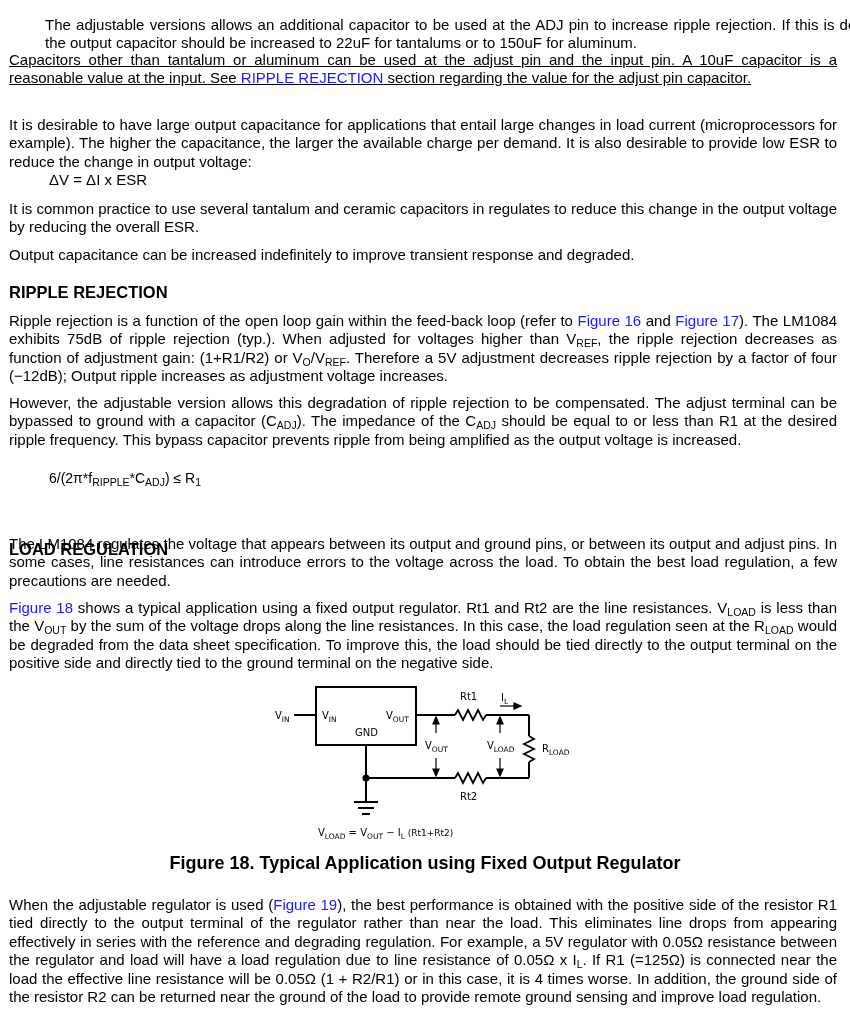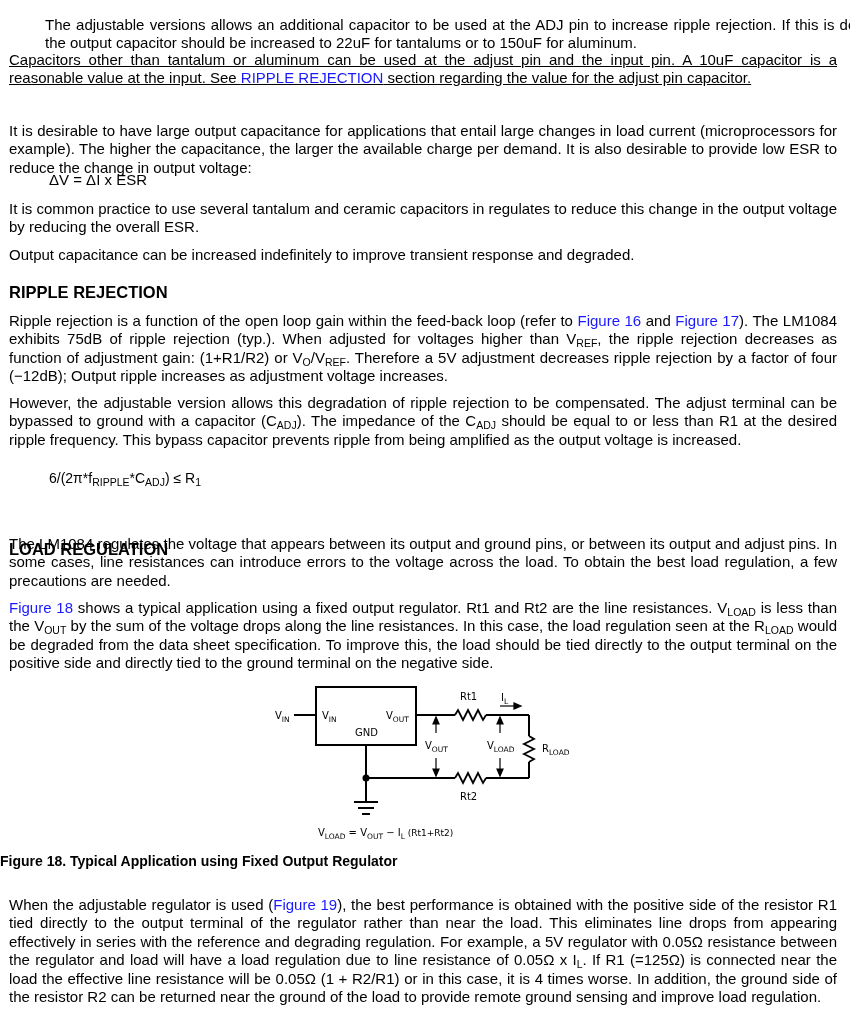--- a/index.html
+++ b/index.html
@@ -5,33 +5,33 @@
   html, body { margin: 0; padding: 0; background: #ffffff; }
   body { width: 850px; height: 1033px; position: relative; overflow: hidden;
          font-family: "Liberation Sans", sans-serif; color: #000; font-size: 15px; }
   .page { position: absolute; left: 9px; top: 0; width: 828px; }
   p.para { margin: 0; line-height: 18.4px; text-align: justify; position: absolute; left: 0; width: 828px; }
   .eq { position: absolute; left: 40px; line-height: 18px; }
   h2.sec { position: absolute; left: 0; margin: 0; font-size: 16.5px; font-weight: bold; }
   a.lnk { color: #1a1aff; text-decoration: none; }
   sub { font-size: 10.5px; vertical-align: -3px; line-height: 0; text-align: center; }
   .fig { position: absolute; left: 260px; top: 680px; width: 330px; height: 170px; }
-  .cap { position: absolute; left: 0; width: 850px; font-weight: bold; font-size: 14px; top: 853px; }
+  .cap { position: absolute; left: 0; width: 850px; text-align: center; font-weight: bold; font-size: 18px; top: 853px; }
   .dlbl { font-family: "DejaVu Sans", sans-serif; font-size: 10px; fill: #000; }
 </style>
 </head>
 <body>
 
 <div class="page">
 
   <p class="para" style="top:16px;margin-left:36px;"><span>The adjustable versions allows an additional capacitor to be used at the ADJ pin to increase ripple rejection. If this is done the output capacitor should be increased to 22uF for tantalums or to 150uF for aluminum.</span></p>
 
   <p class="para" style="top:51px;text-decoration:underline;"><span>Capacitors other than tantalum or aluminum can be used at the adjust pin and the input pin. A 10uF capacitor is a reasonable value at the input. See </span><a class="lnk">RIPPLE REJECTION</a><span> section regarding the value for the adjust pin capacitor.</span></p>
 
-  <p class="para" style="top:122px;"><span>It is desirable to have large output capacitance for applications that entail large changes in load current (microprocessors for example). The higher the capacitance, the larger the available charge per demand. It is also desirable to provide low ESR to reduce the change in output voltage:</span></p>
+  <p class="para" style="top:116px;"><span>It is desirable to have large output capacitance for applications that entail large changes in load current (microprocessors for example). The higher the capacitance, the larger the available charge per demand. It is also desirable to provide low ESR to reduce the change in output voltage:</span></p>
 
   <div class="eq" style="top:171px;text-align:center;">ΔV = ΔI x ESR</div>
 
   <p class="para" style="top:200px;"><span>It is common practice to use several tantalum and ceramic capacitors in regulates to reduce this change in the output voltage by reducing the overall ESR.</span></p>
 
   <p class="para" style="top:246px;"><span>Output capacitance can be increased indefinitely to improve transient response and degraded.</span></p>
 
   <h2 class="sec" style="top:283px;">RIPPLE REJECTION</h2>
 
   <p class="para" style="top:312px;"><span>Ripple rejection is a function of the open loop gain within the feed-back loop (refer to </span><a class="lnk">Figure 16</a><span> and </span><a class="lnk">Figure 17</a><span>). The LM1084 exhibits 75dB of ripple rejection (typ.). When adjusted for voltages higher than V</span><sub>REF</sub><span>, the ripple rejection decreases as function of adjustment gain: (1+R1/R2) or V</span><sub>O</sub><span>/V</span><sub>REF</sub><span>. Therefore a 5V adjustment decreases ripple rejection by a factor of four (−12dB); Output ripple increases as adjustment voltage increases.</span></p>

